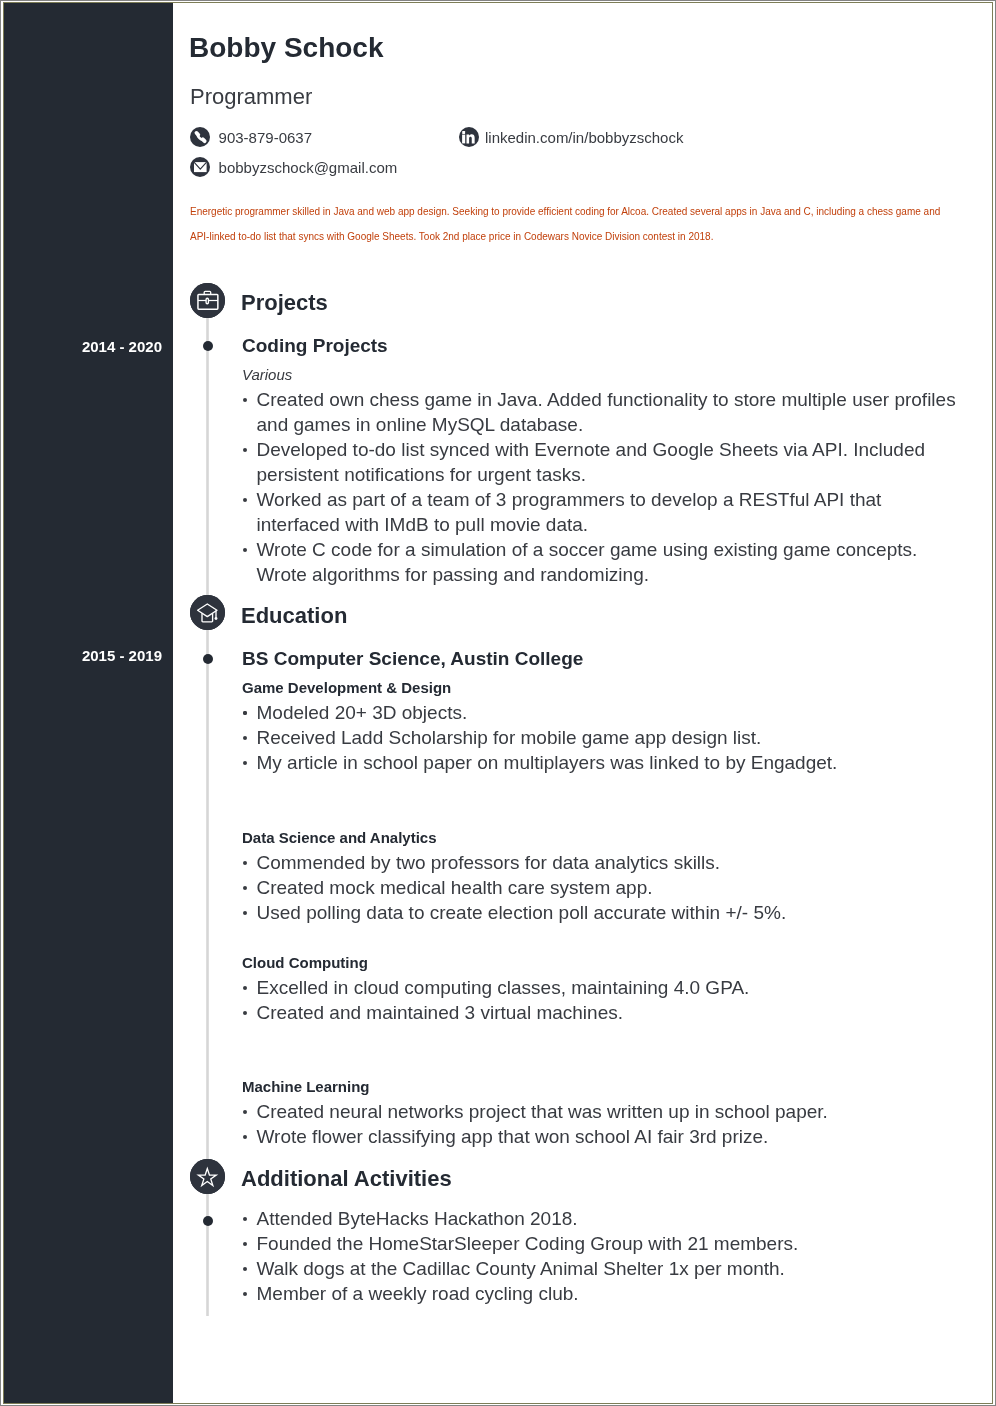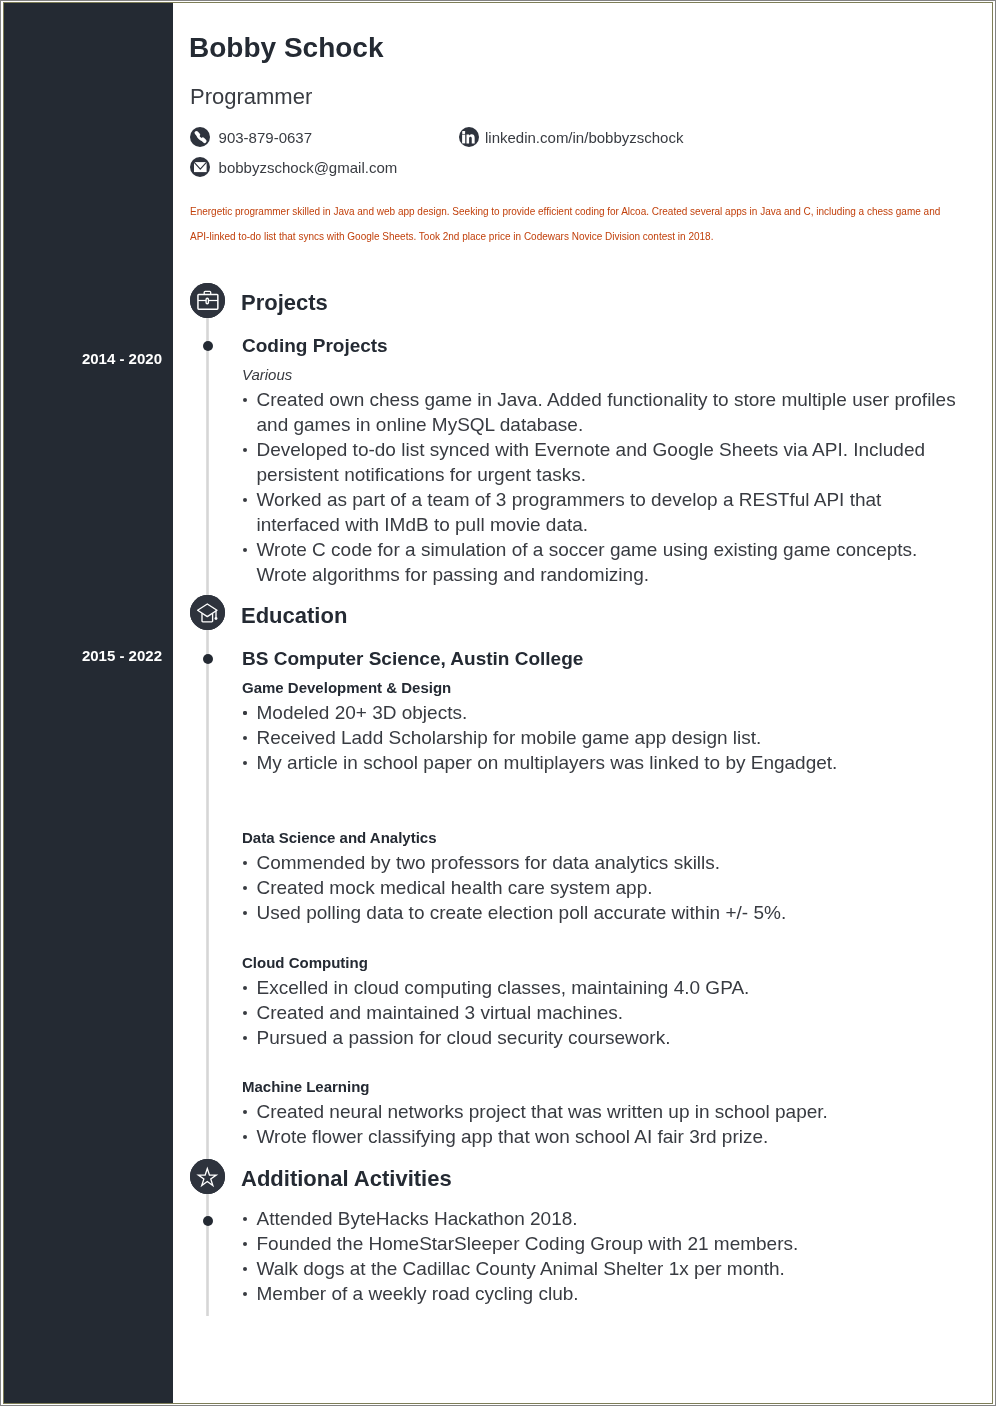--- a/index.html
+++ b/index.html
@@ -46,22 +46,22 @@
   .blist li span.bd{position:absolute;left:2px;top:0;width:5px;height:25px;}
   .blist li span.bd:before{content:"";position:absolute;left:0;top:10.5px;width:4.2px;height:4.2px;
         border-radius:50%;background:#383b41;}
 </style>
 </head>
 <body>
 
 <div id="paper"></div>
 <div id="page">
   <div id="sidebar">
-    <div class="daterange" style="top:348px">2014 - 2020</div>
-    <div class="daterange" style="top:645px">2015 - 2022</div>
+    <div class="daterange" style="top:336px">2014 - 2020</div>
+    <div class="daterange" style="top:645px">2015 - 2019</div>
   </div>
 
   <div id="main">
     <div id="name">Bobby Schock</div>
     <div id="title">Programmer</div>
 
     <div class="contact" style="left:17px;top:122px">
       <span class="cico">
         <svg width="20" height="20" viewBox="0 0 20 20">
             <circle cx="10" cy="10" r="10" fill="#2e333d"></circle>
@@ -149,21 +149,20 @@
     <ul class="blist" style="top:845px">
       <li><span class="bd"></span><span>Commended by two professors for data analytics skills.</span></li>
       <li><span class="bd"></span><span>Created mock medical health care system app.</span></li>
       <li><span class="bd"></span><span>Used polling data to create election poll accurate within +/- 5%.</span></li>
     </ul>
 
     <div class="grp-title" style="top:950px">Cloud Computing</div>
     <ul class="blist" style="top:970px">
       <li><span class="bd"></span><span>Excelled in cloud computing classes, maintaining 4.0 GPA.</span></li>
       <li><span class="bd"></span><span>Created and maintained 3 virtual machines.</span></li>
-      <li><span class="bd"></span><span>Pursued a passion for cloud security coursework.</span></li>
     </ul>
 
     <div class="grp-title" style="top:1074px">Machine Learning</div>
     <ul class="blist" style="top:1094px">
       <li><span class="bd"></span><span>Created neural networks project that was written up in school paper.</span></li>
       <li><span class="bd"></span><span>Wrote flower classifying app that won school AI fair 3rd prize.</span></li>
     </ul>
 
     <div class="sec-icon" style="top:1154px">
       <svg width="35" height="35" viewBox="0 0 35 35">

